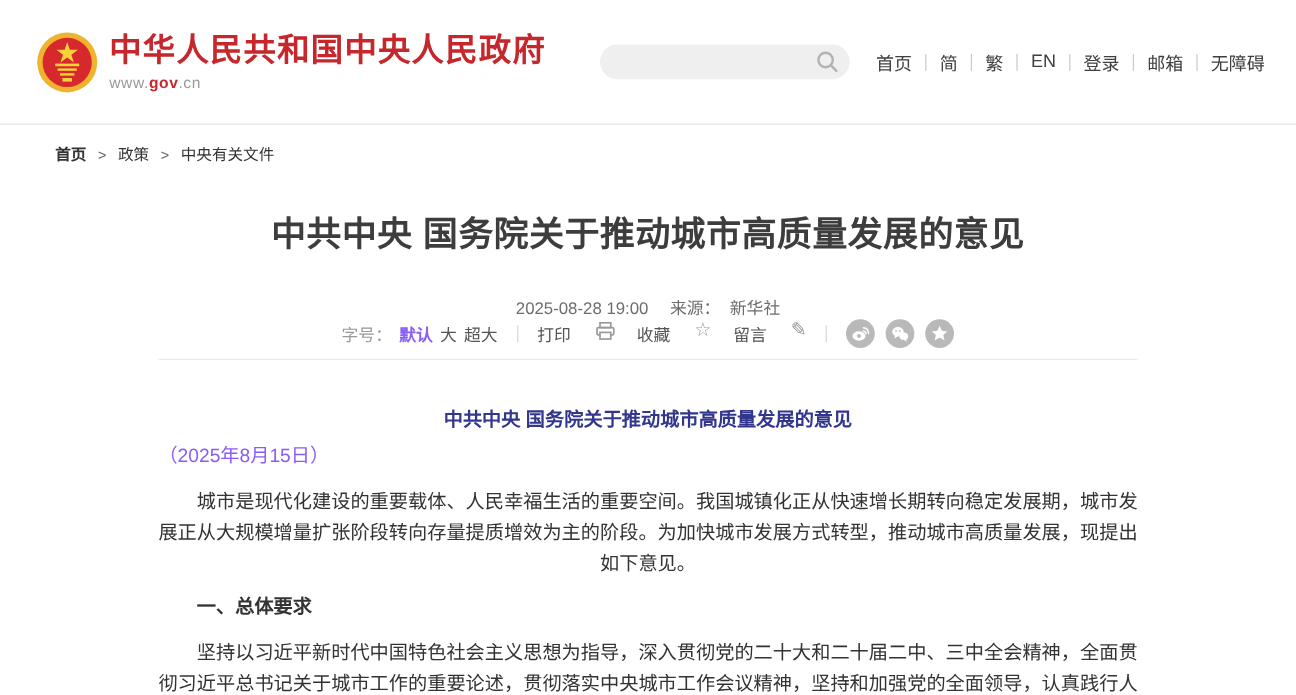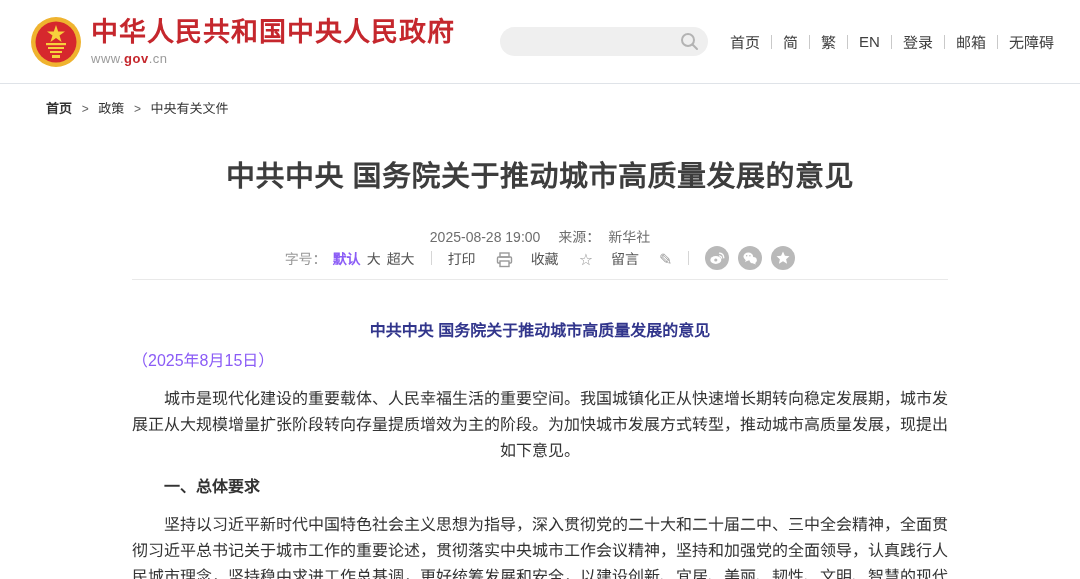--- a/index.html
+++ b/index.html
@@ -1,21 +1,21 @@
 <!DOCTYPE html>
 <html lang="zh-CN"><head>
 <meta charset="utf-8">
 <style>
   * { margin: 0; padding: 0; box-sizing: border-box; }
   html, body { width: 1080px; height: 579px; overflow: hidden; background: #ffffff;
     font-family: "Liberation Sans", "DejaVu Sans", sans-serif; }
 
   
   .header { display: flex; justify-content: space-between; align-items: center;
-    height: 84px; padding: 0 26px 0 30px; border-bottom: 1px solid #dfe3e8; background:#fff; }
+    height: 104px; padding: 0 26px 0 30px; border-bottom: 1px solid #dfe3e8; background:#fff; }
   .logo-block { display: flex; align-items: center; gap: 9px; }
   .emblem { width: 52px; height: 52px; flex: 0 0 auto; }
   .site-text { display: flex; flex-direction: column; }
   .site-name { color: #c5272d; font-size: 27px; font-weight: bold; letter-spacing: 1px; line-height: 1.15; }
   .site-url { font-size: 13px; color: #9b9b9b; margin-top: 3px; letter-spacing: .5px; }
   .site-url .gov { color: #c5272d; font-weight: bold; }
 
   .header-right { display: flex; align-items: center; }
   .search-box { position: relative; width: 208px; height: 29px; background: #efefef;
     border-radius: 15px; margin-right: 22px; }
@@ -40,21 +40,21 @@
   .meta-row { margin-top: 30px; display: flex; justify-content: space-between; align-items: center;
     padding-bottom: 9px; border-bottom: 1px solid #e9e9e9; font-size: 14px; color: #6e6e6e; flex-direction: column; }
   .meta-left { white-space: nowrap; }
   .meta-left .src-label { margin-left: 14px; }
   .meta-left .src-value { margin-left: 4px; }
   .meta-right { display: flex; align-items: center; white-space: nowrap; color: #555; }
   .fs-label { color: #999; }
   .fs-option { margin-left: 6px; cursor: pointer; color: #555; }
   .fs-active { color: #8b5cf6; font-weight: bold; }
   .tool-sep { display: inline-block; width: 1px; height: 14px; background: #d6d6d6; margin: 0 16px; }
-  .tool-item { display: inline-flex; align-items: flex-end; gap: 20px; cursor: pointer; color: #555; }
+  .tool-item { display: inline-flex; align-items: flex-start; gap: 20px; cursor: pointer; color: #555; }
   .tool-item + .tool-item { margin-left: 18px; }
   .tool-glyph { color: #9a9a9a; font-size: 16px; line-height: 1; }
   .share-group { display: inline-flex; align-items: center; gap: 9px; }
   .share-circle { width: 24px; height: 24px; border-radius: 50%; background: #b9b9b9;
     display: inline-flex; align-items: center; justify-content: center; cursor: pointer; }
 
   
   .article-body { margin-top: 38px; font-size: 16px; line-height: 26px; color: #333; }
   .article-body p { text-indent: 2em; }
   .p-dateline { margin-bottom: 16px; }

